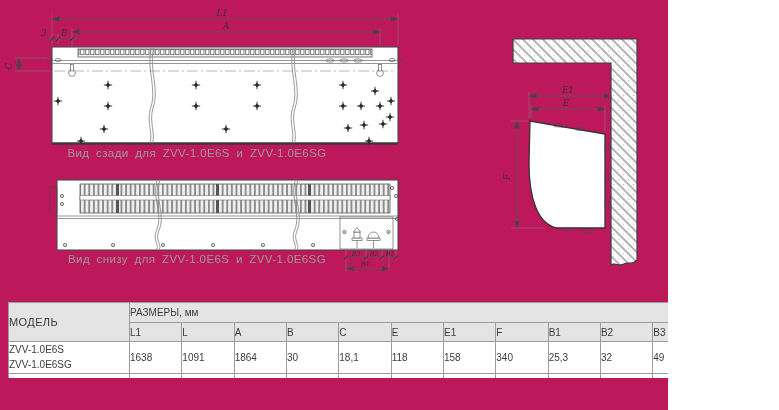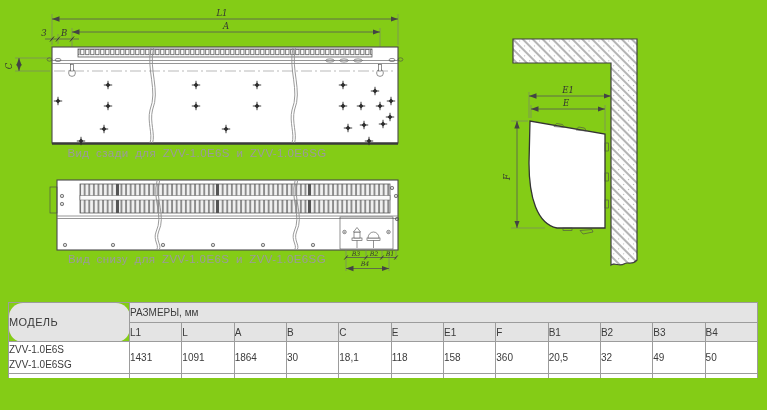--- a/index.html
+++ b/index.html
@@ -1,37 +1,37 @@
 <!DOCTYPE html>
 <html><head>
 <meta charset="utf-8">
 <style>
   html,body{margin:0;padding:0;background:#fff;}
-  .page{position:relative;width:767px;height:410px;background:#84cc16;overflow:hidden;
+  .page{position:relative;width:668px;height:410px;background:#be185d;overflow:hidden;
         font-family:"Liberation Sans",sans-serif;}
   svg{position:absolute;left:0;top:0;}
   .body-line{stroke:#4a4a4a;stroke-width:1.1;fill:#fff;}
   .thin{stroke:#4a4a4a;stroke-width:0.6;fill:none;}
   .seam{stroke:#6a6a6a;stroke-width:0.7;fill:none;}
   .dim{stroke:#555;stroke-width:0.8;fill:none;}
   .ext{stroke:#7a7a7a;stroke-width:0.6;fill:none;}
   .center{stroke:#8a8a8a;stroke-width:0.6;fill:none;stroke-dasharray:11 3 2 3;}
   .wavy{stroke:#8f8f8f;stroke-width:0.9;fill:none;}
   .mark{stroke:#2c2c2c;stroke-width:0.9;}
   .dimlabel{font:italic 8.5px "DejaVu Serif",serif;fill:#333;}
   .dimlabel.sm{font-size:6.3px;}
   .caption{font-family:"Liberation Sans",sans-serif;font-size:11.5px;fill:#9b9b9b;
            letter-spacing:.4px;word-spacing:3px;}
   
   .table-wrap{position:absolute;left:8px;top:302px;width:750px;height:76px;overflow:hidden;}
   table{width:750px;border-collapse:collapse;table-layout:fixed;color:#3b3b3b;}
   td{border:1px solid #9c9c9c;text-align:left;vertical-align:middle;padding:0;
      font-size:10px;background:#fff;}
   td.hdr{background:#e4e4e4;}
-  td.model-hdr{font-size:11px;letter-spacing:.4px;border-radius:14px;}
+  td.model-hdr{font-size:11px;letter-spacing:.4px;}
   td.model-col{width:120px;}
   tr.r1 td{height:19px;}
   tr.r2 td{height:18px;}
   tr.r3 td{height:31px;}
   tr.r4 td{height:18px;border-top:1px solid #9c9c9c;}
   .model-name{line-height:1.45;}
 </style>
 </head>
 <body>
 
@@ -260,29 +260,29 @@
       <td class="hdr">B1</td>
       <td class="hdr">B2</td>
       <td class="hdr">B3</td>
       <td class="hdr">B4</td>
     </tr>
     <tr class="r3">
       <td class="model-col">
         <div class="model-name">ZVV-1.0E6S</div>
         <div class="model-name">ZVV-1.0E6SG</div>
       </td>
-      <td>1431</td>
+      <td>1638</td>
       <td>1091</td>
       <td>1864</td>
       <td>30</td>
       <td>18,1</td>
       <td>118</td>
       <td>158</td>
-      <td>360</td>
-      <td>20,5</td>
+      <td>340</td>
+      <td>25,3</td>
       <td>32</td>
       <td>49</td>
       <td>50</td>
     </tr>
     <tr class="r4">
       <td class="model-col"></td>
       <td></td>
             <td></td>
             <td></td>
             <td></td>

